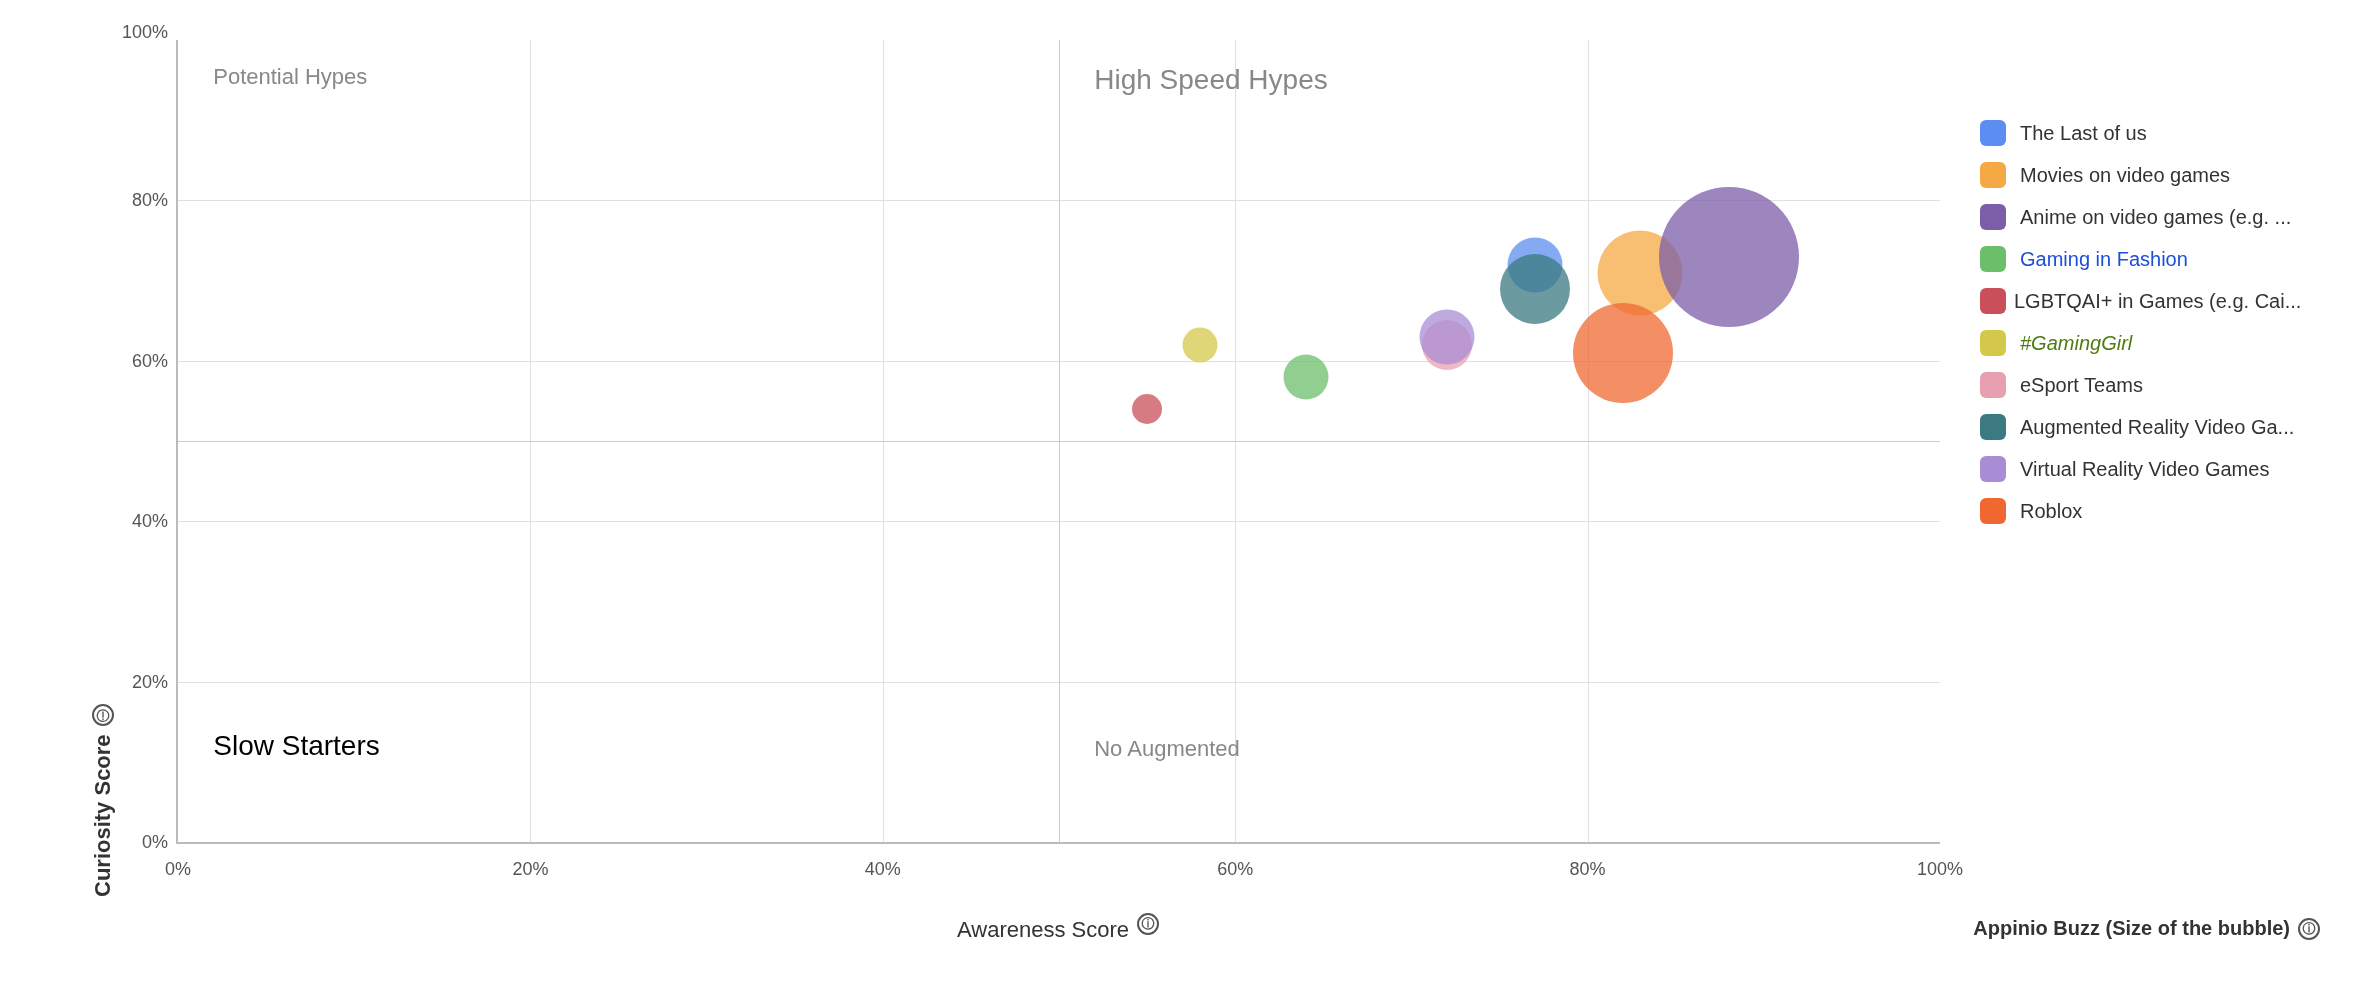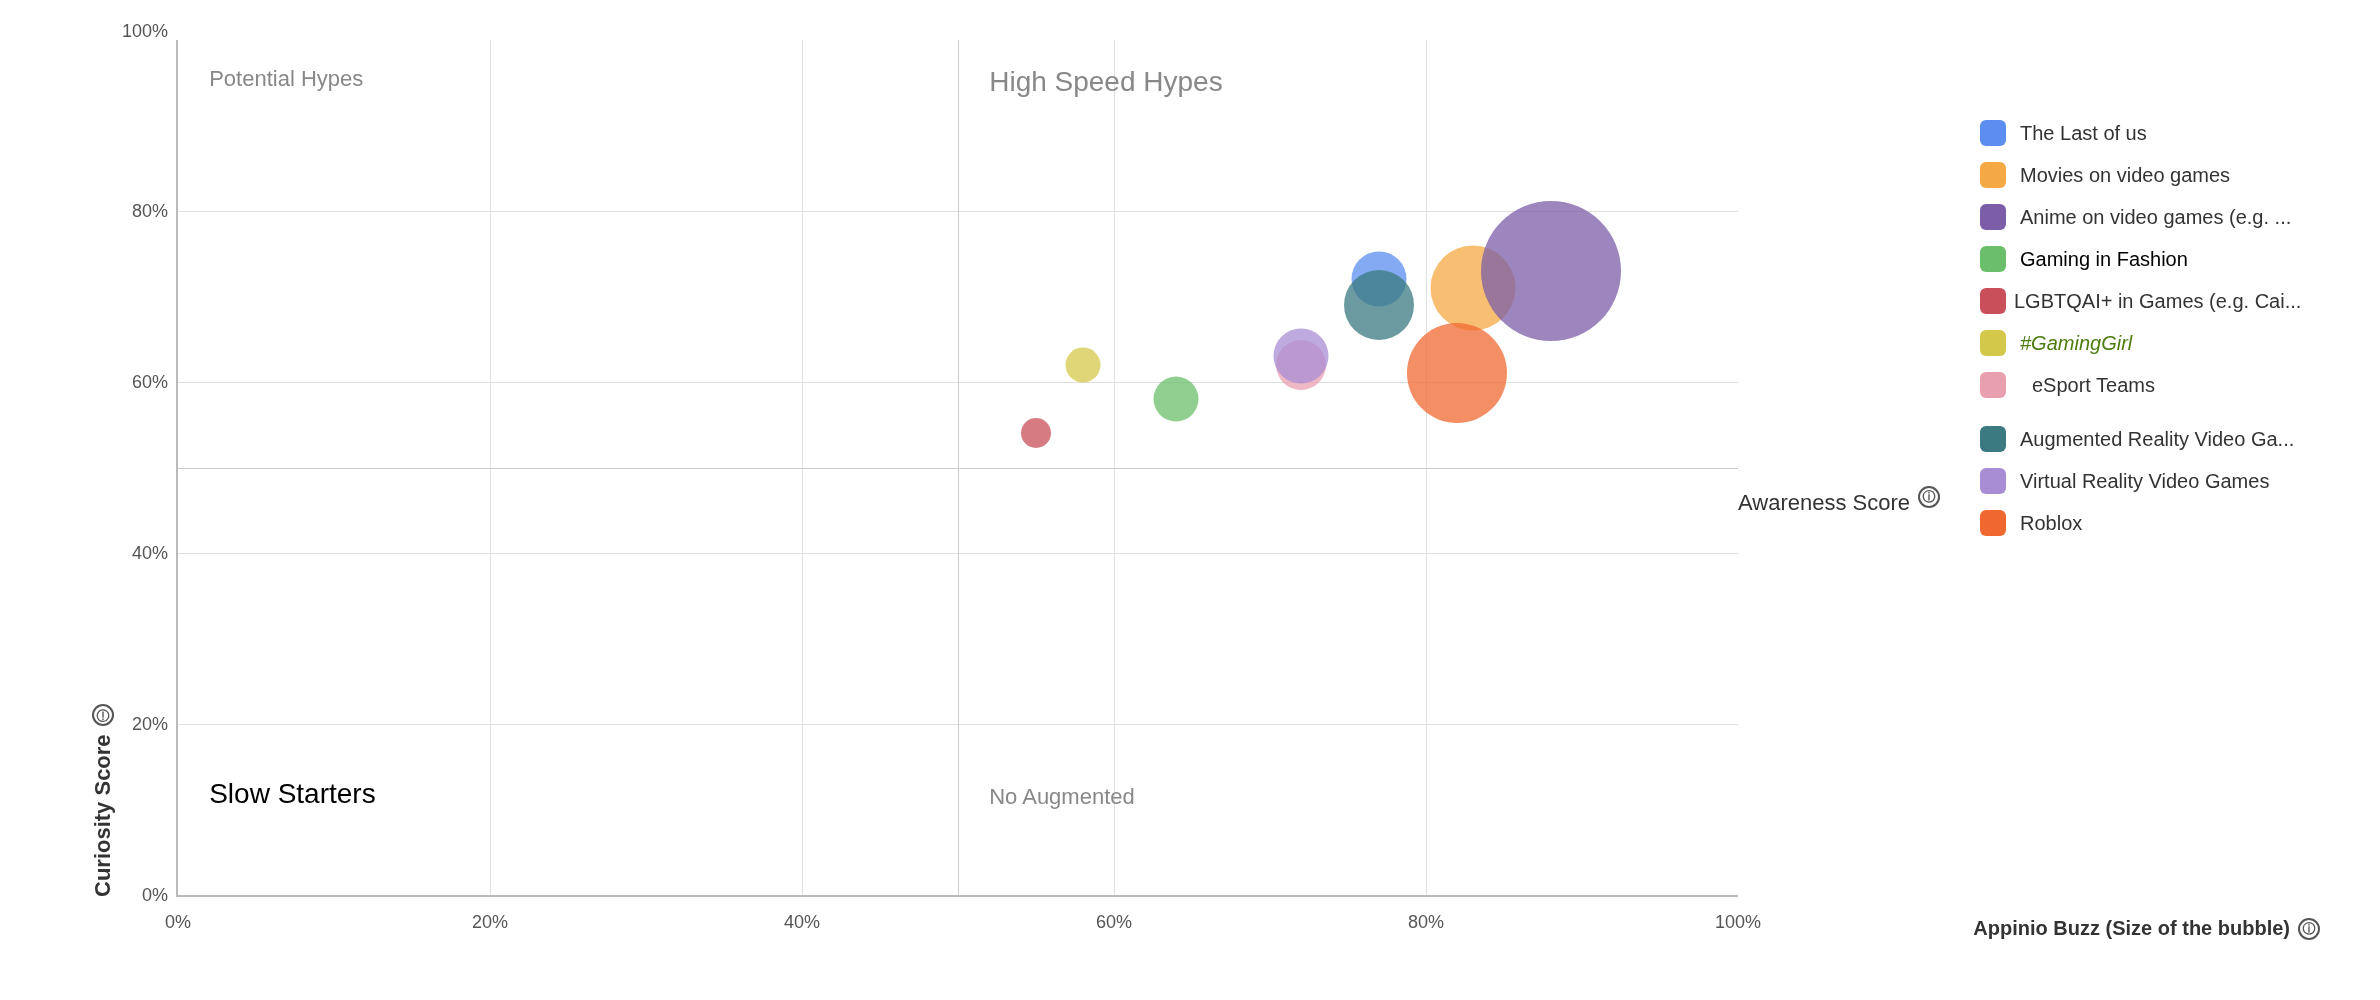--- a/index.html
+++ b/index.html
@@ -75,21 +75,21 @@
     </div>
 
     <div style="flex:1; display:flex; flex-direction:column; position:relative;">
 
       <div style="flex:1; display:flex; position:relative;">
 
         <div style="width:60px; position:relative; margin-bottom:50px;">
           
         </div>
 
-        <div style="flex:1; display:flex; flex-direction:row;">
+        <div style="flex:1; display:flex; flex-direction:column;">
           <div id="plot" style="flex:1; position:relative; border-left:2px solid #bbb; border-bottom:2px solid #bbb; margin-bottom:50px;">
 
             <div style="position:absolute; left:0; right:0; top:20%; height:1px; background:#e0e0e0;"></div>
             <div style="position:absolute; left:0; right:0; top:40%; height:1px; background:#e0e0e0;"></div>
             <div style="position:absolute; left:0; right:0; top:60%; height:1px; background:#e0e0e0;"></div>
             <div style="position:absolute; left:0; right:0; top:80%; height:1px; background:#e0e0e0;"></div>
 
             <div style="position:absolute; top:0; bottom:0; left:20%; width:1px; background:#e0e0e0;"></div>
             <div style="position:absolute; top:0; bottom:0; left:40%; width:1px; background:#e0e0e0;"></div>
             <div style="position:absolute; top:0; bottom:0; left:60%; width:1px; background:#e0e0e0;"></div>
@@ -146,31 +146,31 @@
         <div style="display: flex; align-items: center; gap: 14px; margin-bottom: 4px;">
           <div style="width: 26px; height: 26px; border-radius: 6px; background: rgb(245, 169, 68); flex-shrink: 0;"></div>
           <span style="font-size: 20px; color: rgb(51, 51, 51);">Movies on video games</span>
         </div>
         <div style="display: flex; align-items: center; gap: 14px; margin-bottom: 4px;">
           <div style="width: 26px; height: 26px; border-radius: 6px; background: rgb(123, 94, 167); flex-shrink: 0;"></div>
           <span style="font-size: 20px; color: rgb(51, 51, 51);">Anime on video games (e.g. ...</span>
         </div>
         <div style="display: flex; align-items: center; gap: 14px; margin-bottom: 4px;">
           <div style="width: 26px; height: 26px; border-radius: 6px; background: rgb(107, 191, 106); flex-shrink: 0;"></div>
-          <span style="font-size: 20px; color: #000000;">Gaming in Fashion</span>
+          <span style="font-size: 20px; color: #1d4ed8;">Gaming in Fashion</span>
         </div>
         <div style="display: flex; align-items: center; gap: 8px; margin-bottom: 4px;">
           <div style="width: 26px; height: 26px; border-radius: 6px; background: rgb(201, 79, 90); flex-shrink: 0;"></div>
           <span style="font-size: 20px; color: rgb(51, 51, 51);">LGBTQAI+ in Games (e.g. Cai...</span>
         </div>
         <div style="display: flex; align-items: center; gap: 14px; margin-bottom: 4px;">
           <div style="width: 26px; height: 26px; border-radius: 6px; background: rgb(212, 200, 74); flex-shrink: 0;"></div>
           <span style="font-size: 20px; color: #4d7c0f; font-style: italic;">#GamingGirl</span>
         </div>
-        <div style="display: flex; align-items: center; gap: 26px; margin-bottom: 16px;">
+        <div style="display: flex; align-items: center; gap: 14px; margin-bottom: 4px;">
           <div style="width: 26px; height: 26px; border-radius: 6px; background: rgb(232, 160, 176); flex-shrink: 0;"></div>
           <span style="font-size: 20px; color: rgb(51, 51, 51);">eSport Teams</span>
         </div>
         <div style="display: flex; align-items: center; gap: 14px; margin-bottom: 4px;">
           <div style="width: 26px; height: 26px; border-radius: 6px; background: rgb(58, 122, 128); flex-shrink: 0;"></div>
           <span style="font-size: 20px; color: rgb(51, 51, 51);">Augmented Reality Video Ga...</span>
         </div>
         <div style="display: flex; align-items: center; gap: 14px; margin-bottom: 4px;">
           <div style="width: 26px; height: 26px; border-radius: 6px; background: rgb(169, 141, 212); flex-shrink: 0;"></div>
           <span style="font-size: 20px; color: rgb(51, 51, 51);">Virtual Reality Video Games</span>

